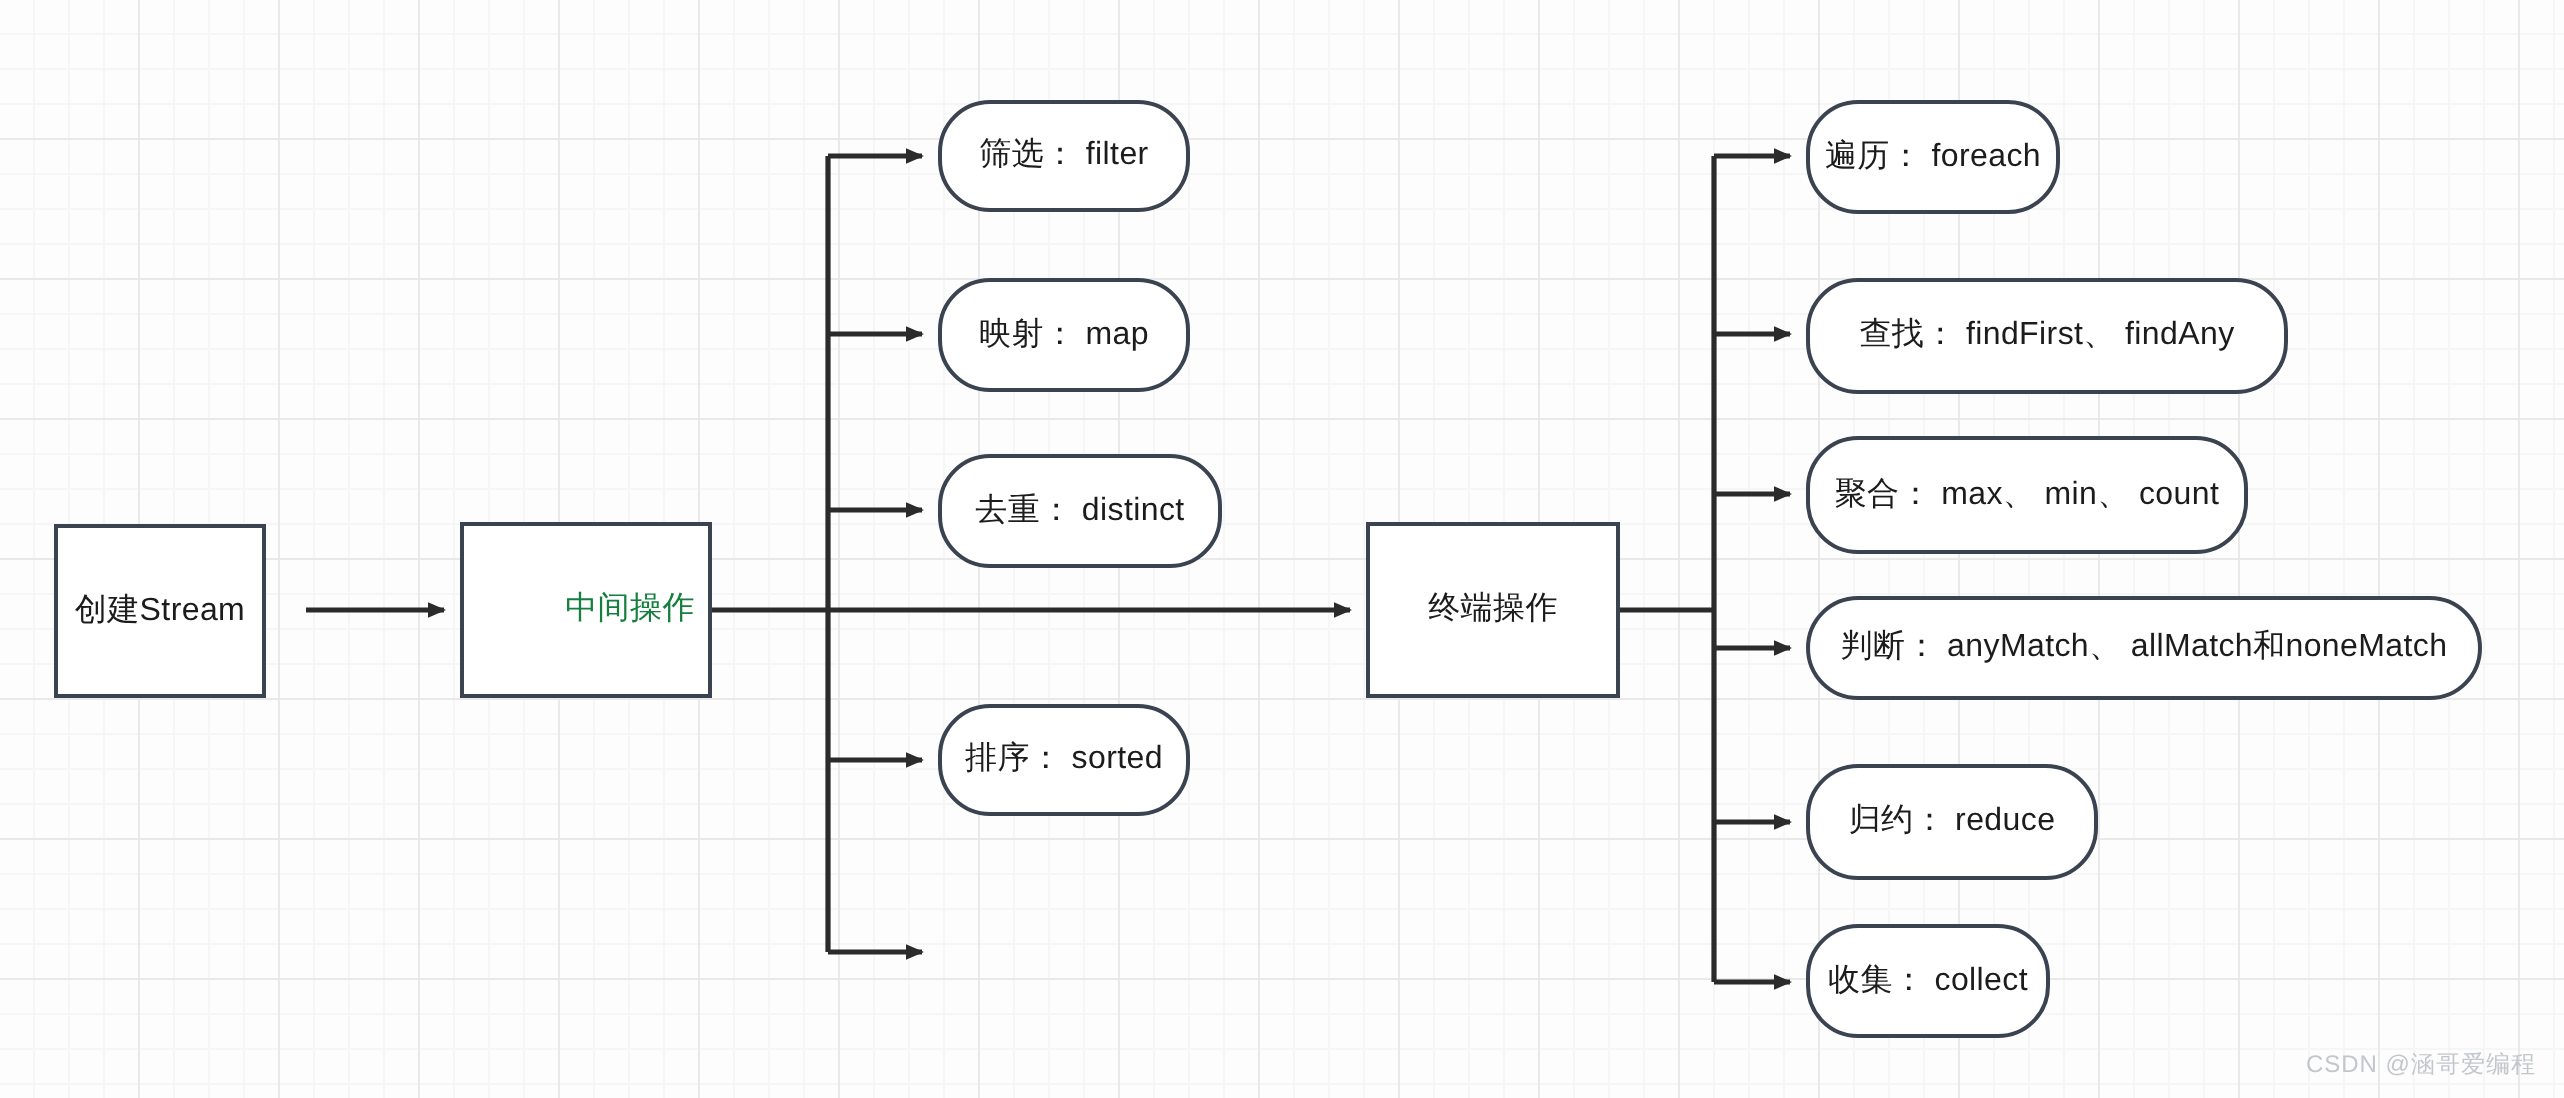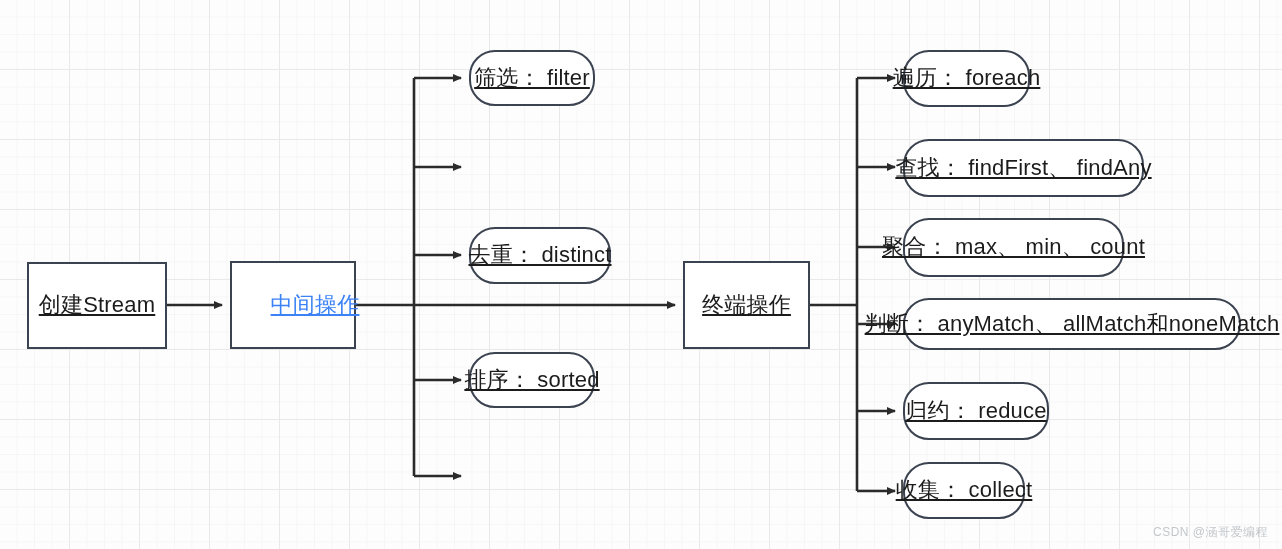--- a/index.html
+++ b/index.html
@@ -36,34 +36,33 @@
   }
   .node {
     position: absolute;
     box-sizing: border-box;
     background: #ffffff;
     border: 2px solid #3b4250;
     display: flex;
     align-items: center;
     justify-content: center;
     color: #1c1c1c;
-    font-size: 22px;
+    font-size: 16px;
     line-height: 1.2;
     white-space: nowrap;
     letter-spacing: 0.2px;
-    text-decoration: underline;
   }
   .node.rect {
     border-radius: 0;
   }
   .node.rounded {
     border-radius: 26px;
   }
   .node.tinted {
-    color: #3b82f6;
+    color: #15803d;
     padding-left: 44px;
   }
   .watermark {
     position: absolute;
     right: 14px;
     bottom: 8px;
     color: #c3c7cc;
     font-size: 12px;
     letter-spacing: 0.5px;
     white-space: nowrap;
@@ -98,25 +97,26 @@
       <line x1="857" y1="78" x2="857" y2="491" stroke-width="2.6"></line>
       <line x1="857" y1="78" x2="895" y2="78" marker-end="url(#arrow)"></line>
       <line x1="857" y1="167" x2="895" y2="167" marker-end="url(#arrow)"></line>
       <line x1="857" y1="247" x2="895" y2="247" marker-end="url(#arrow)"></line>
       <line x1="857" y1="324" x2="895" y2="324" marker-end="url(#arrow)"></line>
       <line x1="857" y1="411" x2="895" y2="411" marker-end="url(#arrow)"></line>
       <line x1="857" y1="491" x2="895" y2="491" marker-end="url(#arrow)"></line>
     </g>
   </svg>
 
-  <div class="node rect" style="left: 27px; top: 262px; width: 140px; height: 87px;">创建Stream</div>
+  <div class="node rect" style="left: 27px; top: 262px; width: 106px; height: 87px;">创建Stream</div>
   <div class="node rect tinted" style="left: 230px; top: 261px; width: 126px; height: 88px;">中间操作</div>
   <div class="node rect" style="left: 683px; top: 261px; width: 127px; height: 88px;">终端操作</div>
 
   <div class="node rounded" style="left: 469px; top: 50px; width: 126px; height: 56px;">筛选： filter</div>
+  <div class="node rounded" style="left: 469px; top: 139px; width: 126px; height: 57px;">映射： map</div>
   <div class="node rounded" style="left: 469px; top: 227px; width: 142px; height: 57px;">去重： distinct</div>
   <div class="node rounded" style="left: 469px; top: 352px; width: 126px; height: 56px;">排序： sorted</div>
 
   <div class="node rounded" style="left: 903px; top: 50px; width: 127px; height: 57px;">遍历： foreach</div>
   <div class="node rounded" style="left: 903px; top: 139px; width: 241px; height: 58px;">查找： findFirst、 findAny</div>
   <div class="node rounded" style="left: 903px; top: 218px; width: 221px; height: 59px;">聚合： max、 min、 count</div>
   <div class="node rounded" style="left: 903px; top: 298px; width: 338px; height: 52px;">判断： anyMatch、 allMatch和noneMatch</div>
   <div class="node rounded" style="left: 903px; top: 462px; width: 122px; height: 57px;">收集： collect</div>
   <div class="node rounded" style="left: 903px; top: 382px; width: 146px; height: 58px;">归约： reduce</div>
 

